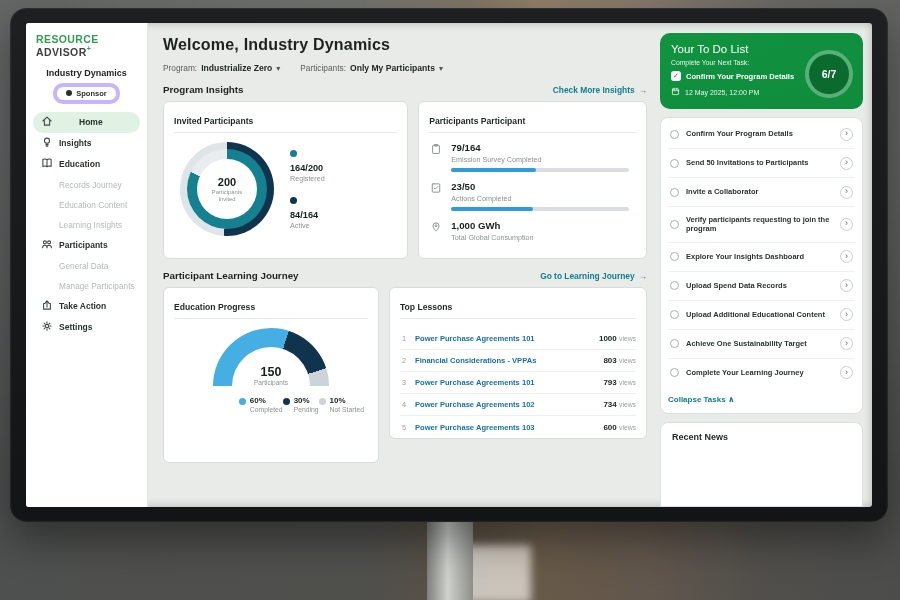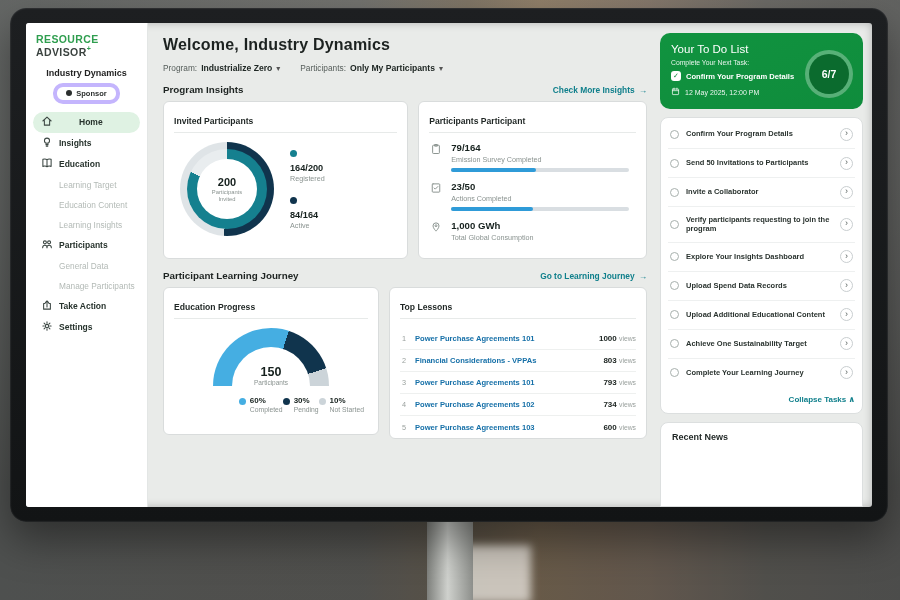--- a/index.html
+++ b/index.html
@@ -72,21 +72,21 @@
   .card.info { flex:1; height:158px; }
   .info-row { display:flex; gap:8px; margin-bottom:9px; }
   .info-ico { width:14px; display:flex; justify-content:center; padding-top:1px; flex:none; }
   .info-val { font-size:9.6px; font-weight:bold; color:#16211e; }
   .info-lab { font-size:7.2px; color:#8a9390; margin:2px 0 4px; }
   .info-body { flex:1; min-width:0; }
   .bar { height:4px; border-radius:2px; background:#d9dee2; width:96%; }
   .bar-fill { height:100%; border-radius:2px; background:#2f9bd8; width:0; }
 
   
-  .card.edu { width:216px; flex:none; height:148px; }
+  .card.edu { width:216px; flex:none; height:176px; }
   .gauge-wrap { display:flex; justify-content:center; margin-top:4px; }
   .gauge { position:relative; width:116px; height:58px; overflow:hidden; }
   .gauge-arc { position:absolute; left:0; top:0; width:116px; height:116px; border-radius:50%; }
   .gauge-hole { position:absolute; left:19px; top:19px; width:78px; height:78px; border-radius:50%; background:#fff; }
   .gauge-center { position:absolute; left:0; right:0; bottom:0; text-align:center; }
   .gauge-center .cv { font-size:12.5px; font-weight:bold; color:#16211e; }
   .gauge-center .cl { font-size:6.5px; color:#8a9390; }
   .edu-legend { display:flex; justify-content:flex-end; margin-top:10px; padding:0 4px; }
   .eleg .top { display:flex; gap:4px; align-items:center; font-size:8px; font-weight:bold; color:#16211e; }
   .eleg .lab { font-size:6.8px; color:#8a9390; margin-top:1px; padding-left:11px; }
@@ -115,21 +115,21 @@
   .todo-ring { position:absolute; right:10px; top:17px; width:48px; height:48px; border-radius:50%;
     background:rgba(255,255,255,.3); display:flex; align-items:center; justify-content:center; }
   .ring-in { width:40px; height:40px; border-radius:50%; background:#0b6b2e; display:flex; align-items:center;
     justify-content:center; font-size:10.5px; font-weight:bold; }
   .tasks-card { background:#fff; border:1px solid #dcdfdf; border-radius:8px; margin-top:8px; padding:2px 7px; }
   .task-row { display:flex; align-items:center; gap:7px; padding:7.5px 2px; border-bottom:1px solid #eef0f0; cursor:pointer; }
   .cb { width:9px; height:9px; border:1.2px solid #a7b0ad; border-radius:50%; flex:none; }
   .task-label { flex:1; min-width:0; font-size:7.5px; font-weight:bold; color:#2a332f; line-height:1.3; }
   .chev { width:13px; height:13px; border:1px solid #c9ced0; border-radius:50%; color:#5a6360; font-size:9px;
     display:flex; align-items:center; justify-content:center; flex:none; line-height:1; padding-bottom:1px; }
-  .collapse { text-align:right; padding:8px 0 7px; font-size:8px; font-weight:bold; color:#0f7f8b; cursor:pointer; }
+  .collapse { text-align:left; padding:8px 0 7px; font-size:8px; font-weight:bold; color:#0f7f8b; cursor:pointer; }
   .news-bar { background:#fff; border:1px solid #dcdfdf; border-radius:8px 8px 0 0; margin-top:8px;
     padding:9px 11px; font-size:9px; font-weight:bold; color:#1f2624; flex:1; cursor:pointer; }
 </style>
 </head>
 <body>
 
 <div class="backdrop"></div>
 <div class="desk-item"></div>
 <div class="stand-neck"></div>
 
@@ -160,21 +160,21 @@
             </svg></span>
         <span>Insights</span>
       </div>
       <div class="nav-item">
         <span><svg width="12" height="12" viewBox="0 0 16 16" fill="none" stroke="#3c4743" stroke-width="1.4" stroke-linejoin="round">
               <path d="M8 3.5C6.8 2.6 4.4 2.5 2.5 3v9.5c1.9-.5 4.3-.4 5.5.5 1.2-.9 3.6-1 5.5-.5V3C11.6 2.5 9.2 2.6 8 3.5zM8 3.5V13"></path>
             </svg></span>
         <span>Education</span>
       </div>
       <div class="nav-sub">
-          <span>Learning Target</span>
+          <span>Records Journey</span>
         </div>
       <div class="nav-sub">
           <span>Education Content</span>
         </div>
       <div class="nav-sub">
           <span>Learning Insights</span>
         </div>
       <div class="nav-item">
         <span><svg width="12" height="12" viewBox="0 0 16 16" fill="none" stroke="#3c4743" stroke-width="1.4" stroke-linecap="round">
               <circle cx="5.2" cy="5.8" r="2"></circle>

